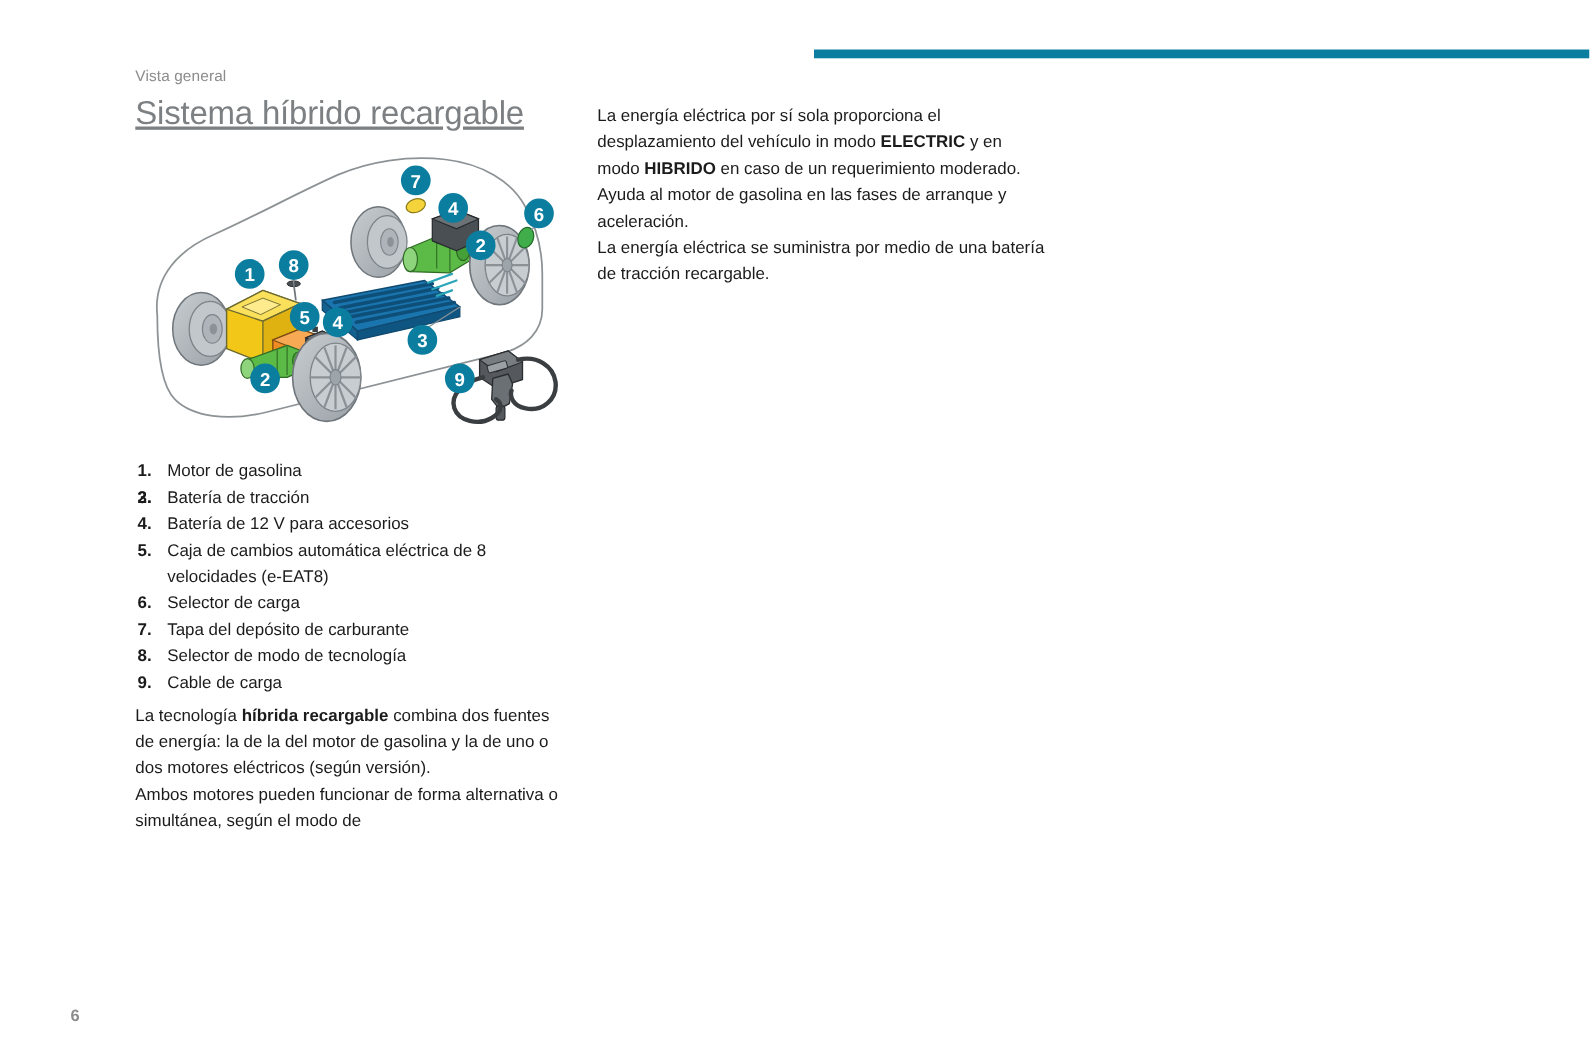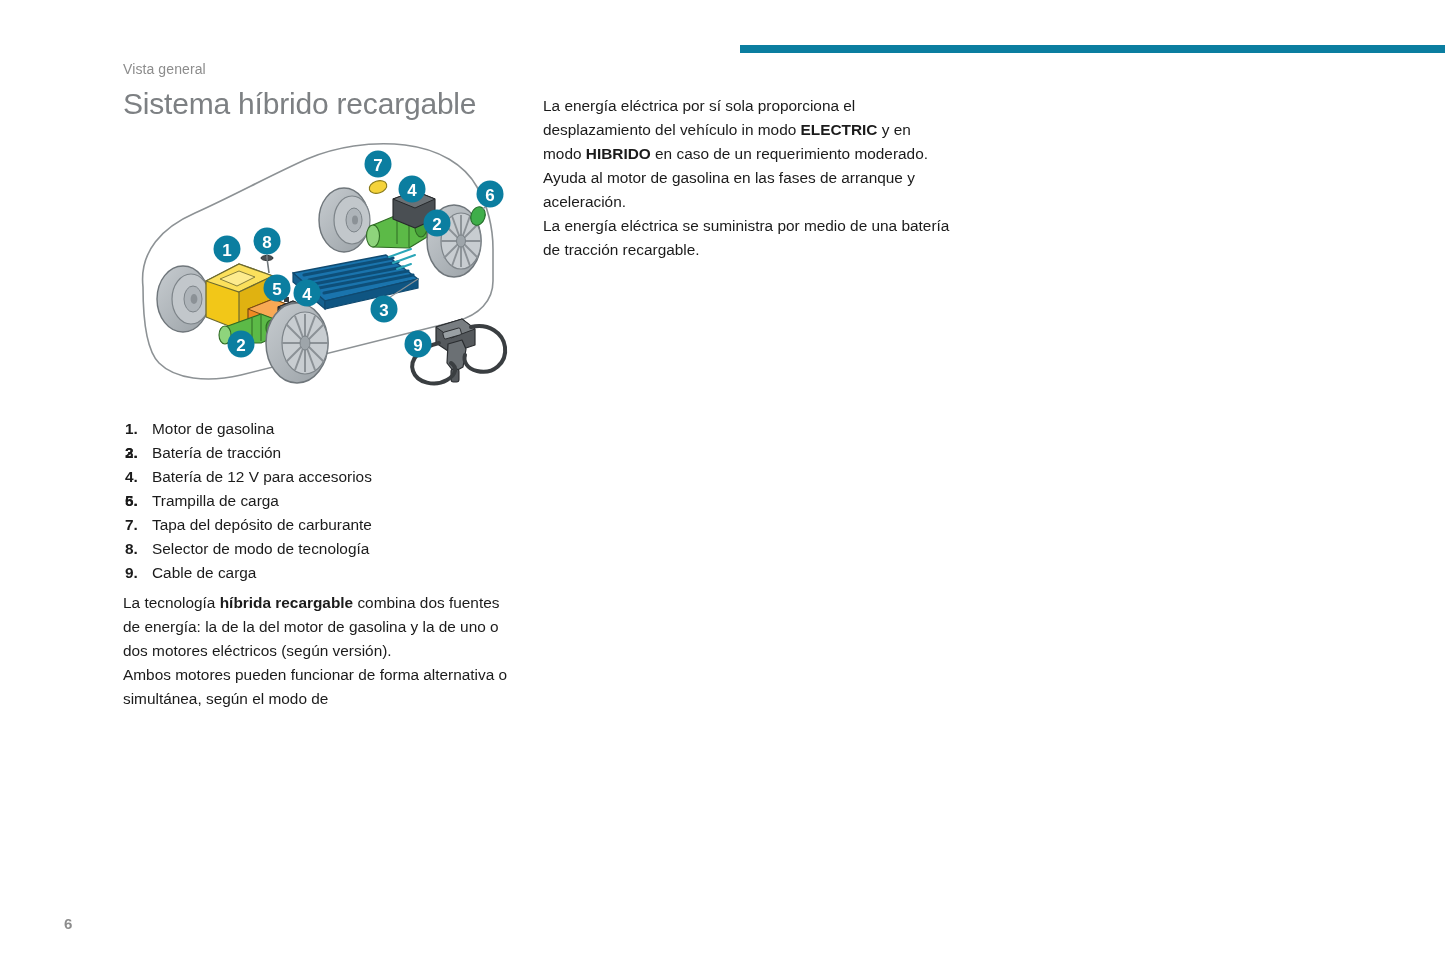--- a/index.html
+++ b/index.html
@@ -56,20 +56,21 @@
     width: 410px;
   }
 
   .page-title {
     font-size: 30px;
     line-height: 38px;
     color: #7d8083;
     font-weight: 400;
     margin: 0 0 6px 0;
     letter-spacing: -0.2px;
+    text-decoration: underline;
   }
 
   
   .figure {
     position: relative;
     width: 400px;
     height: 268px;
     margin-top: 8px;
     margin-left: -2px;
   }
@@ -339,22 +340,22 @@
           </g>
         </g>
       </svg>
     </div>
 
     <ol class="num-list" id="legend-list">
         <li><span class="idx">1.</span><span>Motor de gasolina</span></li>
         <li><span class="idx">2.</span></li>
         <li><span class="idx">3.</span><span>Batería de tracción</span></li>
         <li><span class="idx">4.</span><span>Batería de 12 V para accesorios</span></li>
-        <li><span class="idx">5.</span></li>
-        <li><span class="idx">6.</span><span>Trampilla de carga</span></li>
+        <li><span class="idx">5.</span><span>Caja de cambios automática eléctrica de 8 velocidades (e-EAT8)</span></li>
+        <li><span class="idx">6.</span><span>Selector de carga</span></li>
         <li><span class="idx">7.</span><span>Tapa del depósito de carburante</span></li>
         <li><span class="idx">8.</span><span>Selector de modo de tecnología</span></li>
         <li><span class="idx">9.</span><span>Cable de carga</span></li>
       </ol>
 
     <div id="left-paras">
         <p class="body-text spaced"><span>La tecnología </span><b>híbrida recargable</b><span> combina dos fuentes de energía: la de la del motor de gasolina y la de uno o dos motores eléctricos (según versión).</span></p>
         <p class="body-text"><span>Ambos motores pueden funcionar de forma alternativa o simultánea, según el modo de</span></p>
       </div>
   </div>

